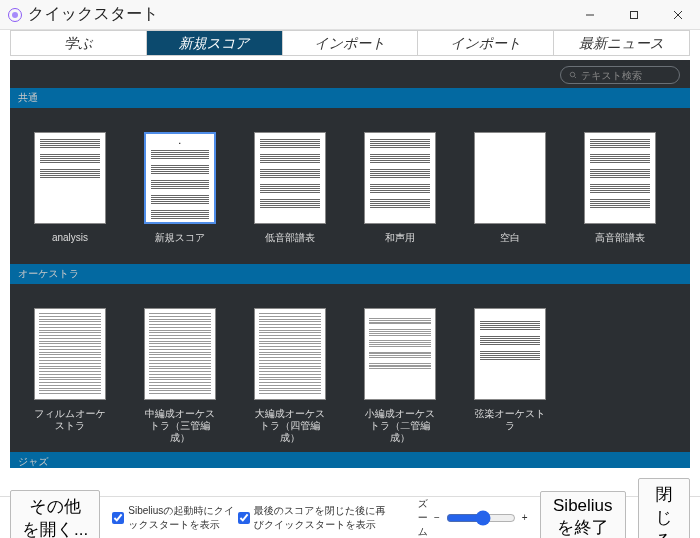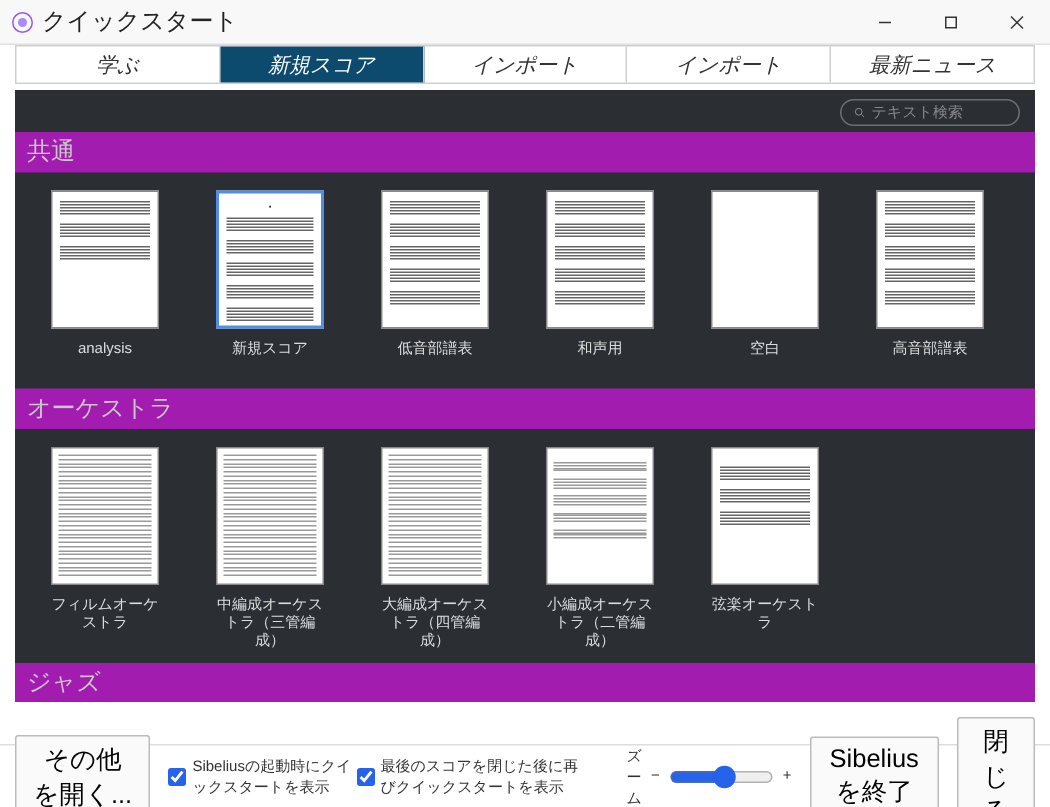--- a/index.html
+++ b/index.html
@@ -18,22 +18,22 @@
 .tab.active { background: #0c4a6e; color: #fff; }
 
 .content { background: #2b2f33; margin: 4px 10px 0 10px; height: 408px; overflow: hidden; position: relative; color: #d0d0d0; }
 
 .search-row { display: flex; justify-content: flex-end; padding: 6px 10px 4px; }
 .search { display: flex; align-items: center; border: 1px solid #6a7076; border-radius: 10px; padding: 1px 8px; width: 120px; height: 18px; }
 .search svg { width: 10px; height: 10px; margin-right: 4px; }
 .search input { background: transparent; border: none; outline: none; color: #bbb; font-size: 10px; width: 90px; }
 .search input::placeholder { color: #888; }
 
-.section-header { background: #a21caf; padding: 3px 8px; font-size: 16px; color: #c8c8c8; }
-.grid { display: flex; gap: 30px; padding: 12px 20px 8px; flex-wrap: nowrap; }
+.section-header { background: #0369a1; padding: 3px 8px; font-size: 10px; color: #c8c8c8; }
+.grid { display: flex; gap: 30px; padding: 24px 20px 8px; flex-wrap: nowrap; }
 .card { display: flex; flex-direction: column; align-items: center; width: 80px; cursor: pointer; }
 .thumb { width: 72px; height: 92px; background: #fff; border: 1px solid #888; padding: 6px 5px; display: flex; flex-direction: column; gap: 2px; }
 .card.selected .thumb { border: 2px solid #4f8de8; }
 .staff-line { height: 1px; background: #666; }
 .staff-group { margin-bottom: 3px; }
 .staff-group .staff-line { margin-bottom: 1px; }
 .card-label { text-align: center; font-size: 10px; color: #ddd; margin-top: 8px; line-height: 1.2; min-height: 24px; }
 
 .footer { position: absolute; bottom: 0; left: 0; right: 0; height: 42px; background: #fff; border-top: 1px solid #ddd; display: flex; align-items: center; padding: 0 10px; gap: 12px; }
 .footer .btn { border: 1px solid #bbb; background: #fafafa; padding: 4px 10px; font-size: 17px; cursor: pointer; border-radius: 2px; }

